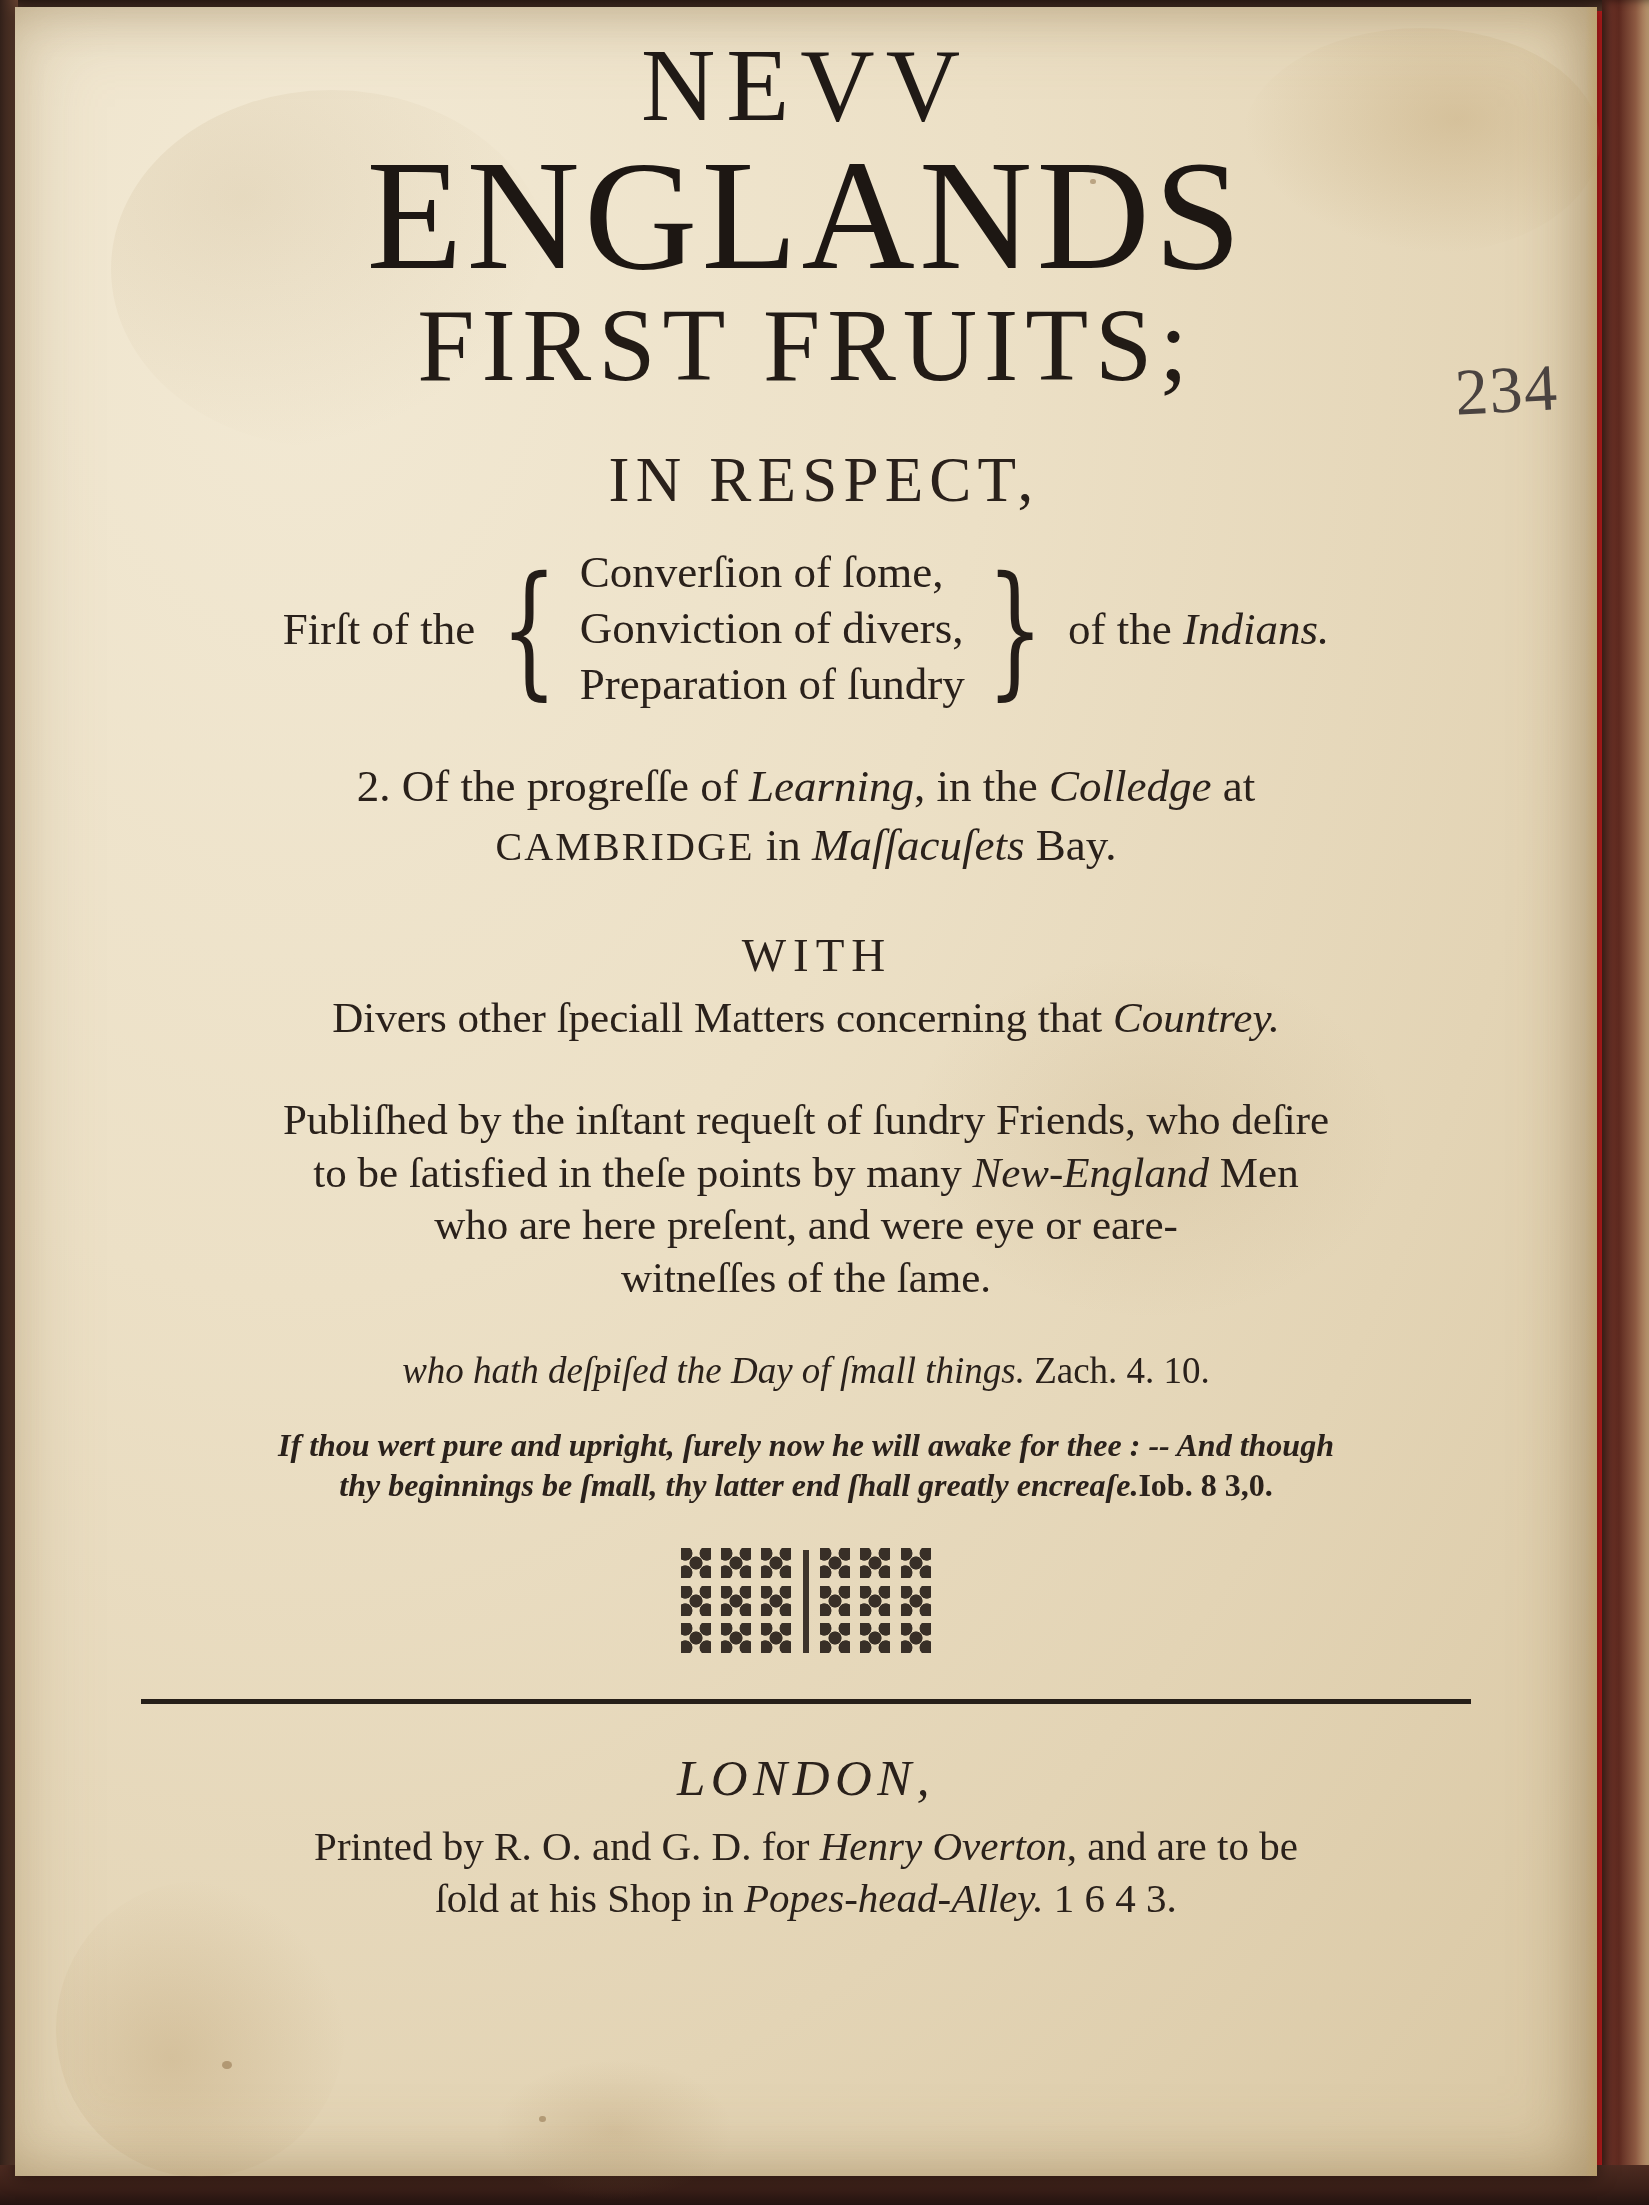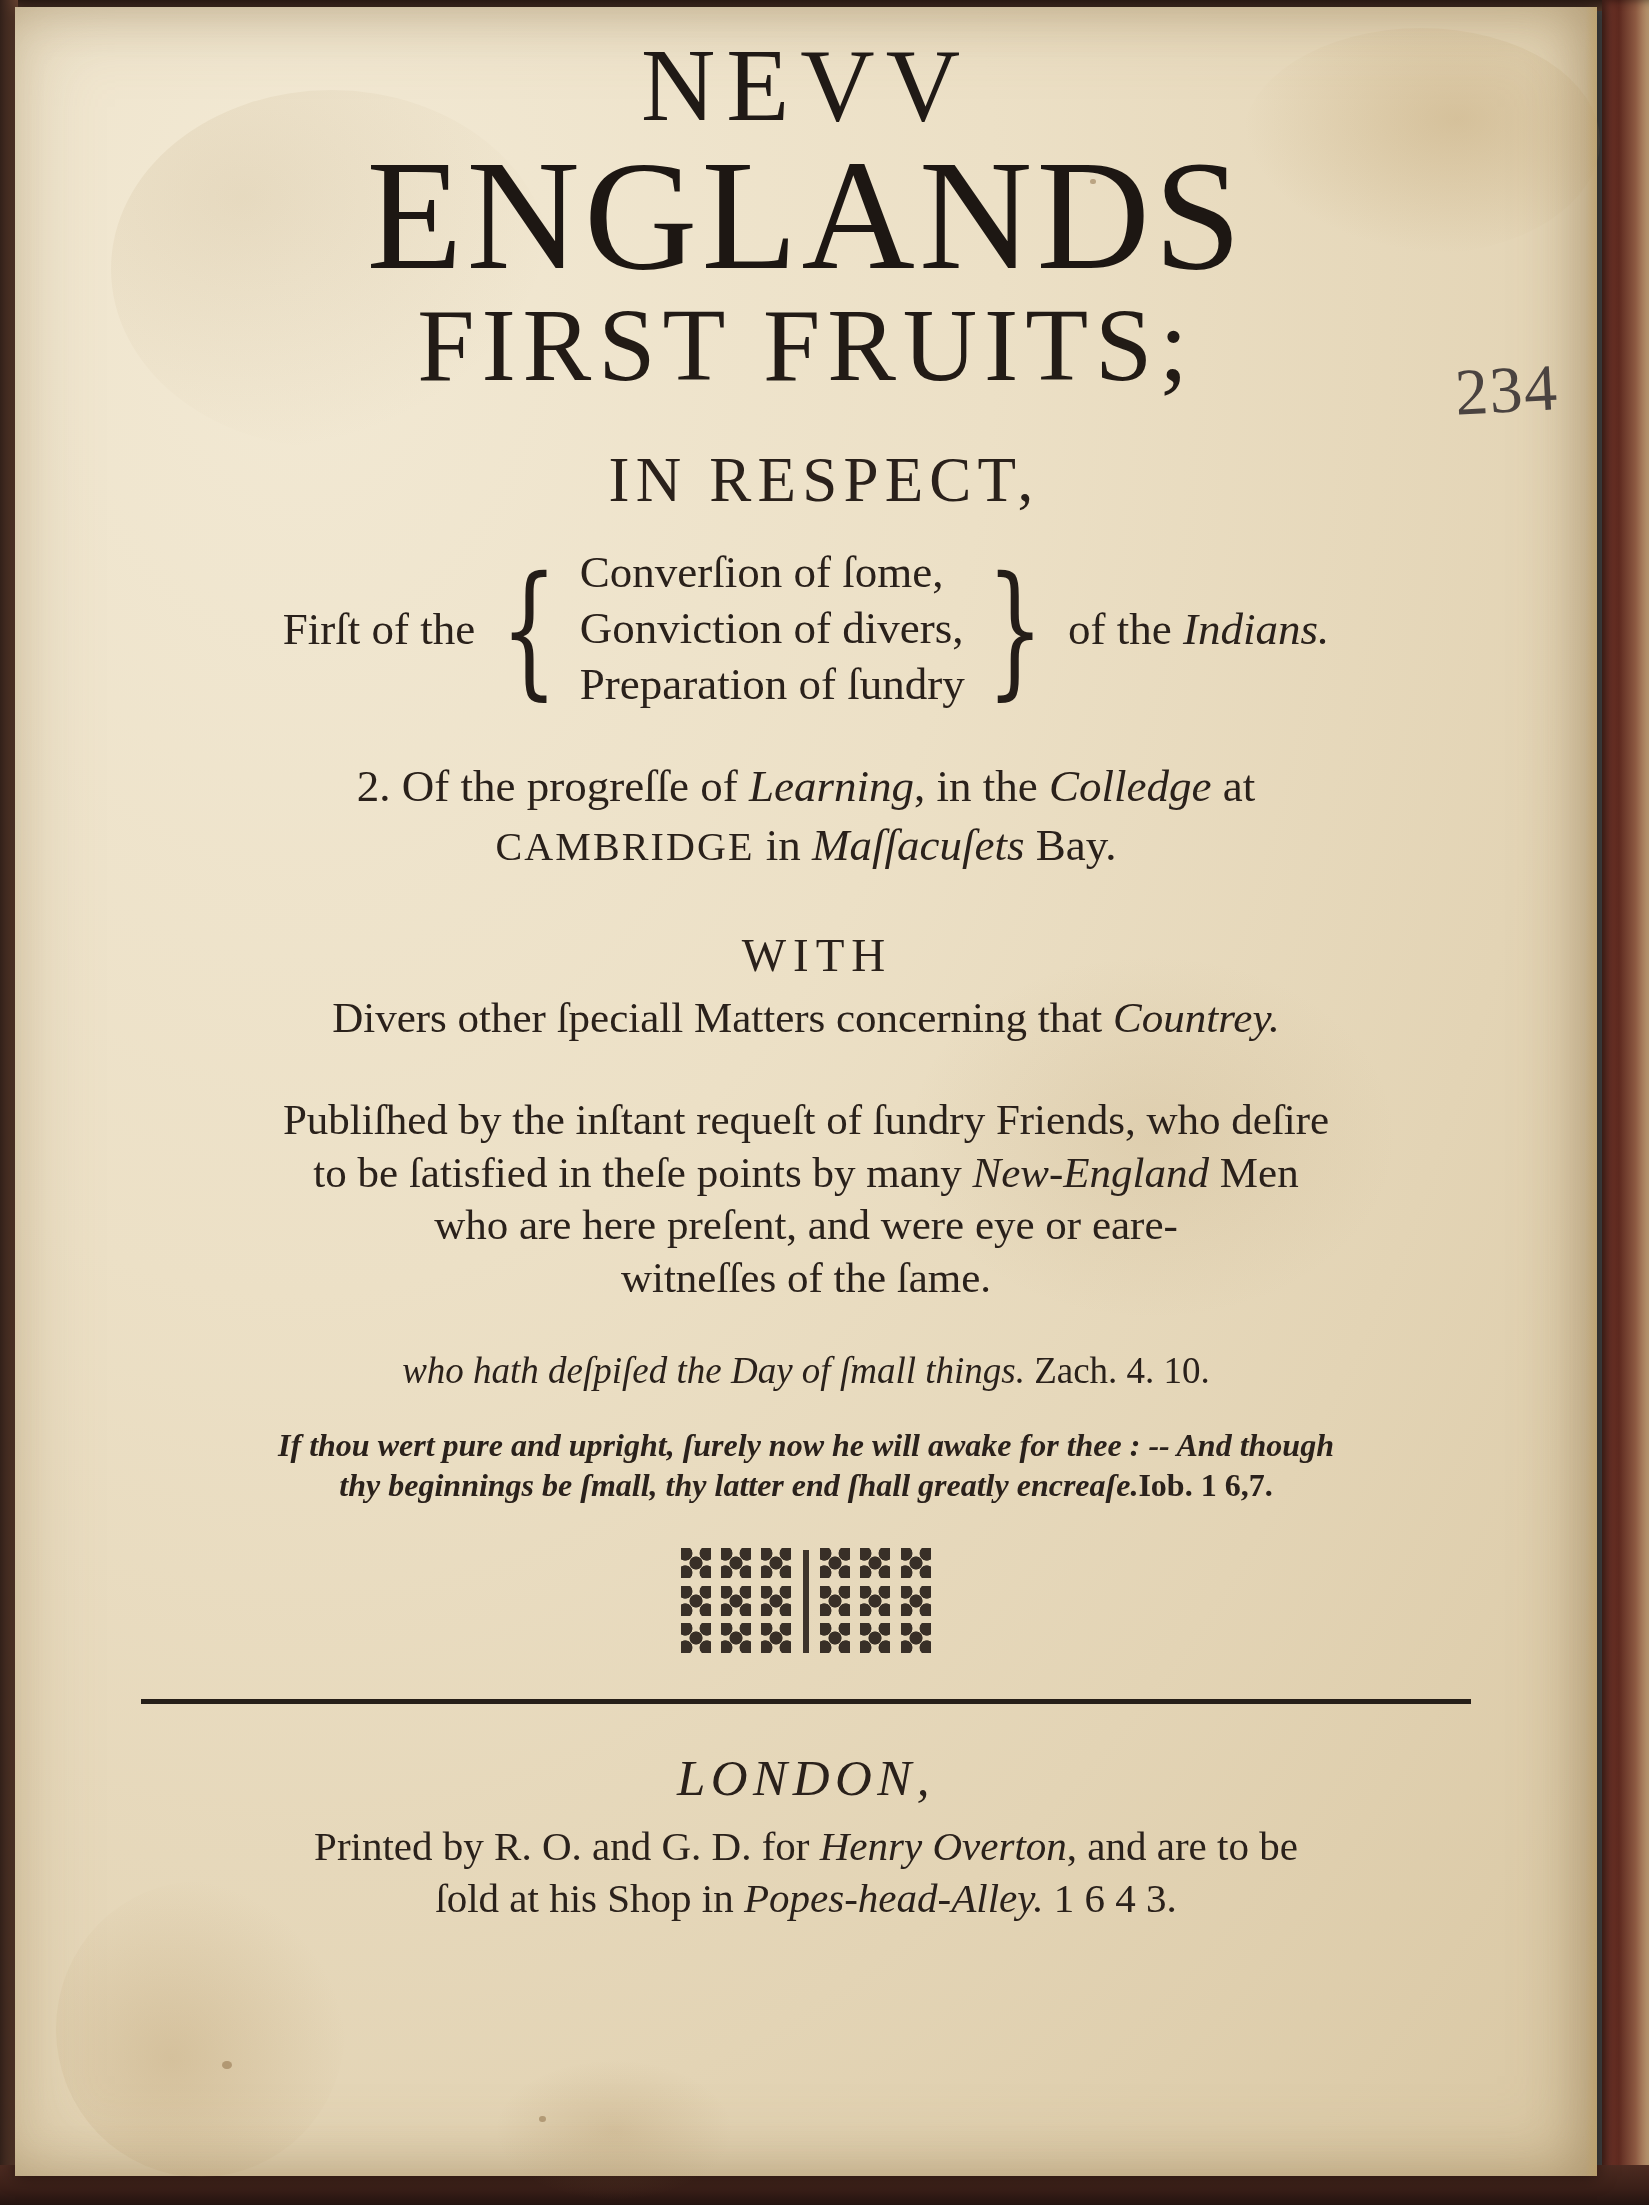--- a/index.html
+++ b/index.html
@@ -12,21 +12,21 @@
     height: 2205px;
     overflow: hidden;
     font-family: "Liberation Serif", serif;
   }
 
   
   #book {
     position: relative;
     width: 1650px;
     height: 2205px;
-    background: #404040;
+    background: #b91c1c;
   }
 
   
   #board-right {
     position: absolute;
     top: 0;
     right: 0;
     width: 48px;
     height: 2205px;
     background: linear-gradient(to right, #7a3b2e 0%, #5e2a20 35%, #8d5a42 70%, #c2a277 100%);
@@ -342,21 +342,21 @@
         <div class="ln">Publiſhed by the inſtant requeſt of ſundry Friends, who deſire</div>
         <div class="ln"><span>to be ſatisfied in theſe points by many </span><span class="ital">New-England</span><span> Men</span></div>
         <div class="ln">who are here preſent, and were eye or eare-</div>
         <div class="ln">witneſſes of the ſame.</div>
       </div>
 
       <div class="scripture1 ln"><span>who hath deſpiſed the Day of ſmall things.</span><span class="rom"> Zach. 4. 10.</span></div>
 
       <div class="scripture2">
         <div class="ln">If thou wert pure and upright, ſurely now he will awake for thee : -- And though</div>
-        <div class="ln"><span>thy beginnings be ſmall, thy latter end ſhall greatly encreaſe.</span><span class="rom">Iob. 1 6,7.</span></div>
+        <div class="ln"><span>thy beginnings be ſmall, thy latter end ſhall greatly encreaſe.</span><span class="rom">Iob. 8 3,0.</span></div>
       </div>
 
       <div class="ornament">
         <div class="orn-grid">
           <div class="orn-cell"></div>
           <div class="orn-cell"></div>
           <div class="orn-cell"></div>
           <div class="orn-cell"></div>
           <div class="orn-cell"></div>
           <div class="orn-cell"></div>

